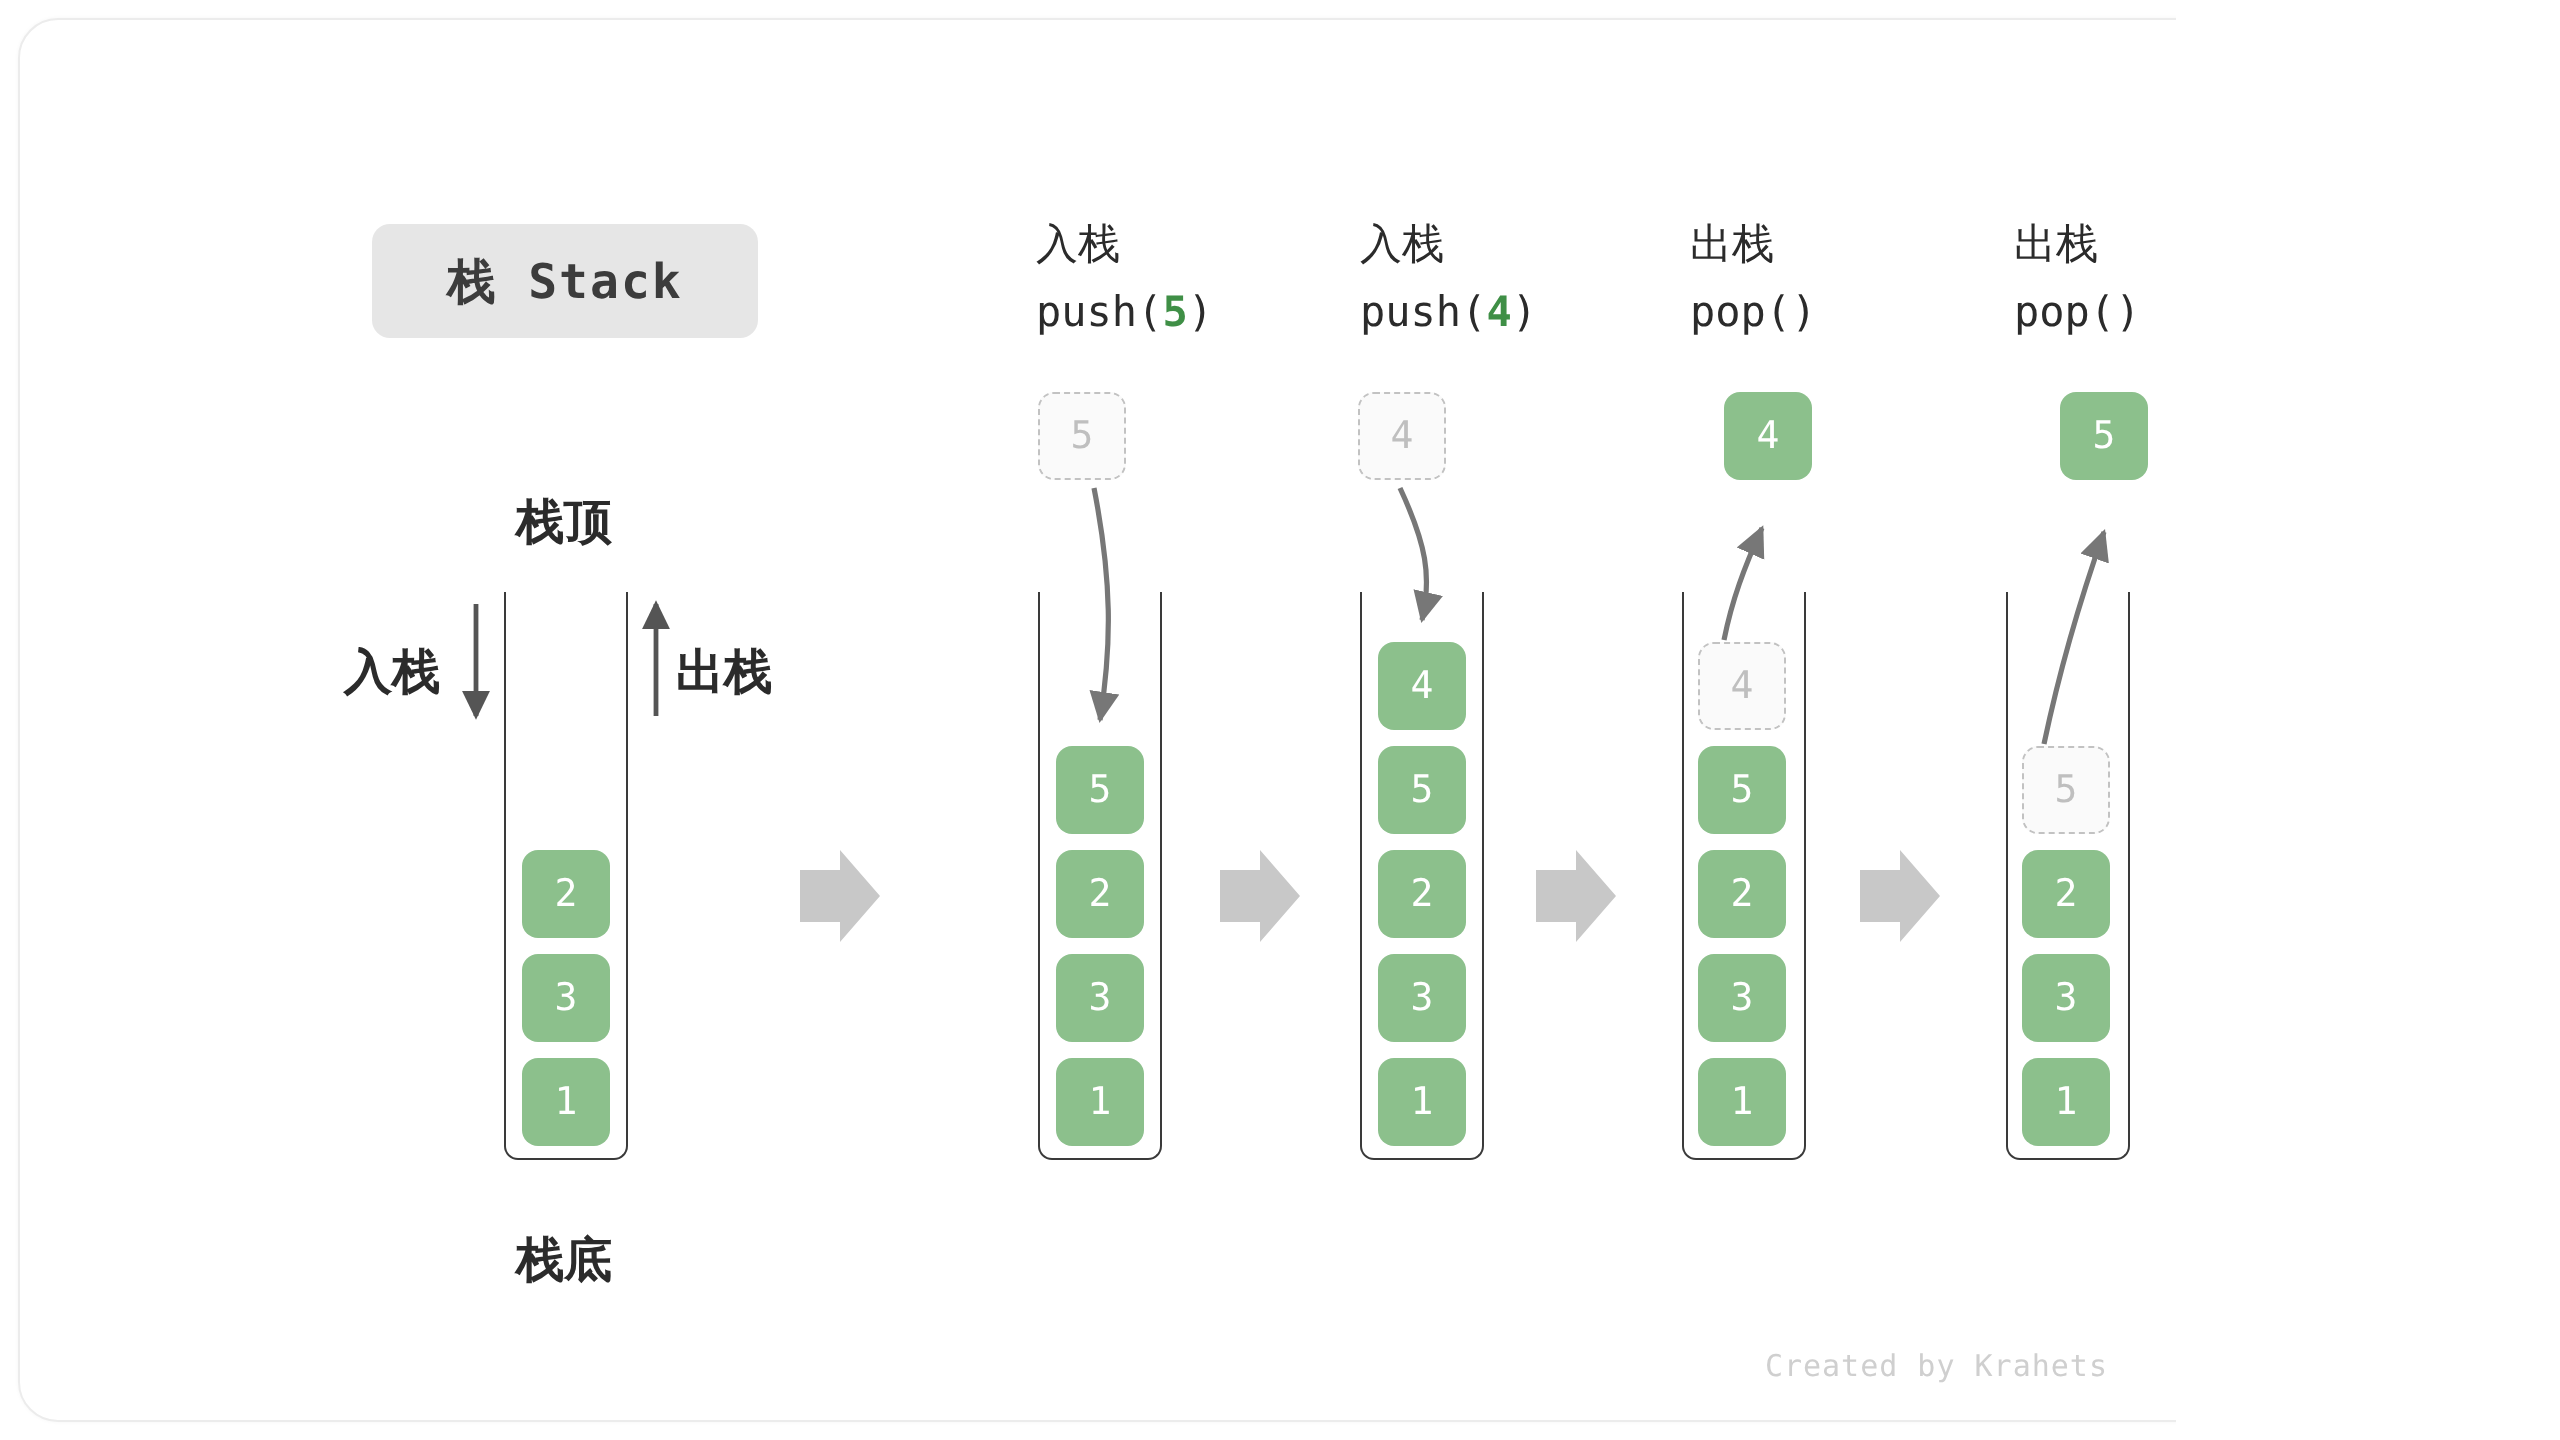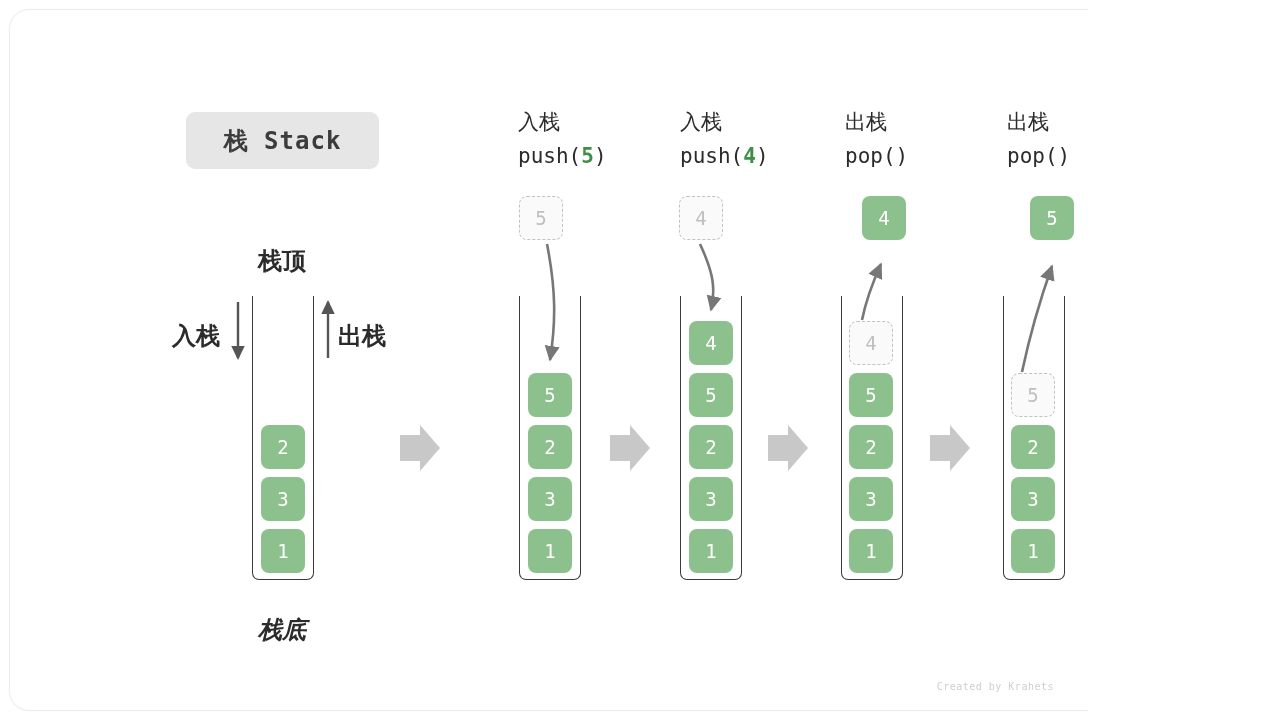--- a/index.html
+++ b/index.html
@@ -119,38 +119,38 @@
     height: 720px;
     pointer-events: none;
   }
 
   
   #footer {
     position: absolute;
     right: 34px;
     bottom: 28px;
     font-family: "DejaVu Sans Mono", "Liberation Mono", monospace;
-    font-size: 10px;
+    font-size: 15px;
     color: #cfcfcf;
     letter-spacing: 0.5px;
     white-space: nowrap;
   }
 </style>
 </head>
 <body>
 
 <div id="stage">
   <div id="card"></div>
 
   <div id="title-badge">
     <span class="txt">栈 Stack</span>
   </div>
 
   <div class="cn-label" style="left:258px; top:245px;">栈顶</div>
-  <div class="cn-label" style="left:258px; top:614px;font-style:italic;">栈底</div>
+  <div class="cn-label" style="left:258px; top:614px;">栈底</div>
   <div class="cn-label" style="left:172px; top:320px;">入栈</div>
   <div class="cn-label" style="left:338px; top:320px;">出栈</div>
 
   <div class="tube" style="left:252px; top:296px; height:284px;"></div>
   <div class="cell filled" style="left:261px; top:425px;">2</div>
   <div class="cell filled" style="left:261px; top:477px;">3</div>
   <div class="cell filled" style="left:261px; top:529px;">1</div>
 
   <div class="op-label" style="left:518px; top:105px;">
     <span>入栈</span><br>

